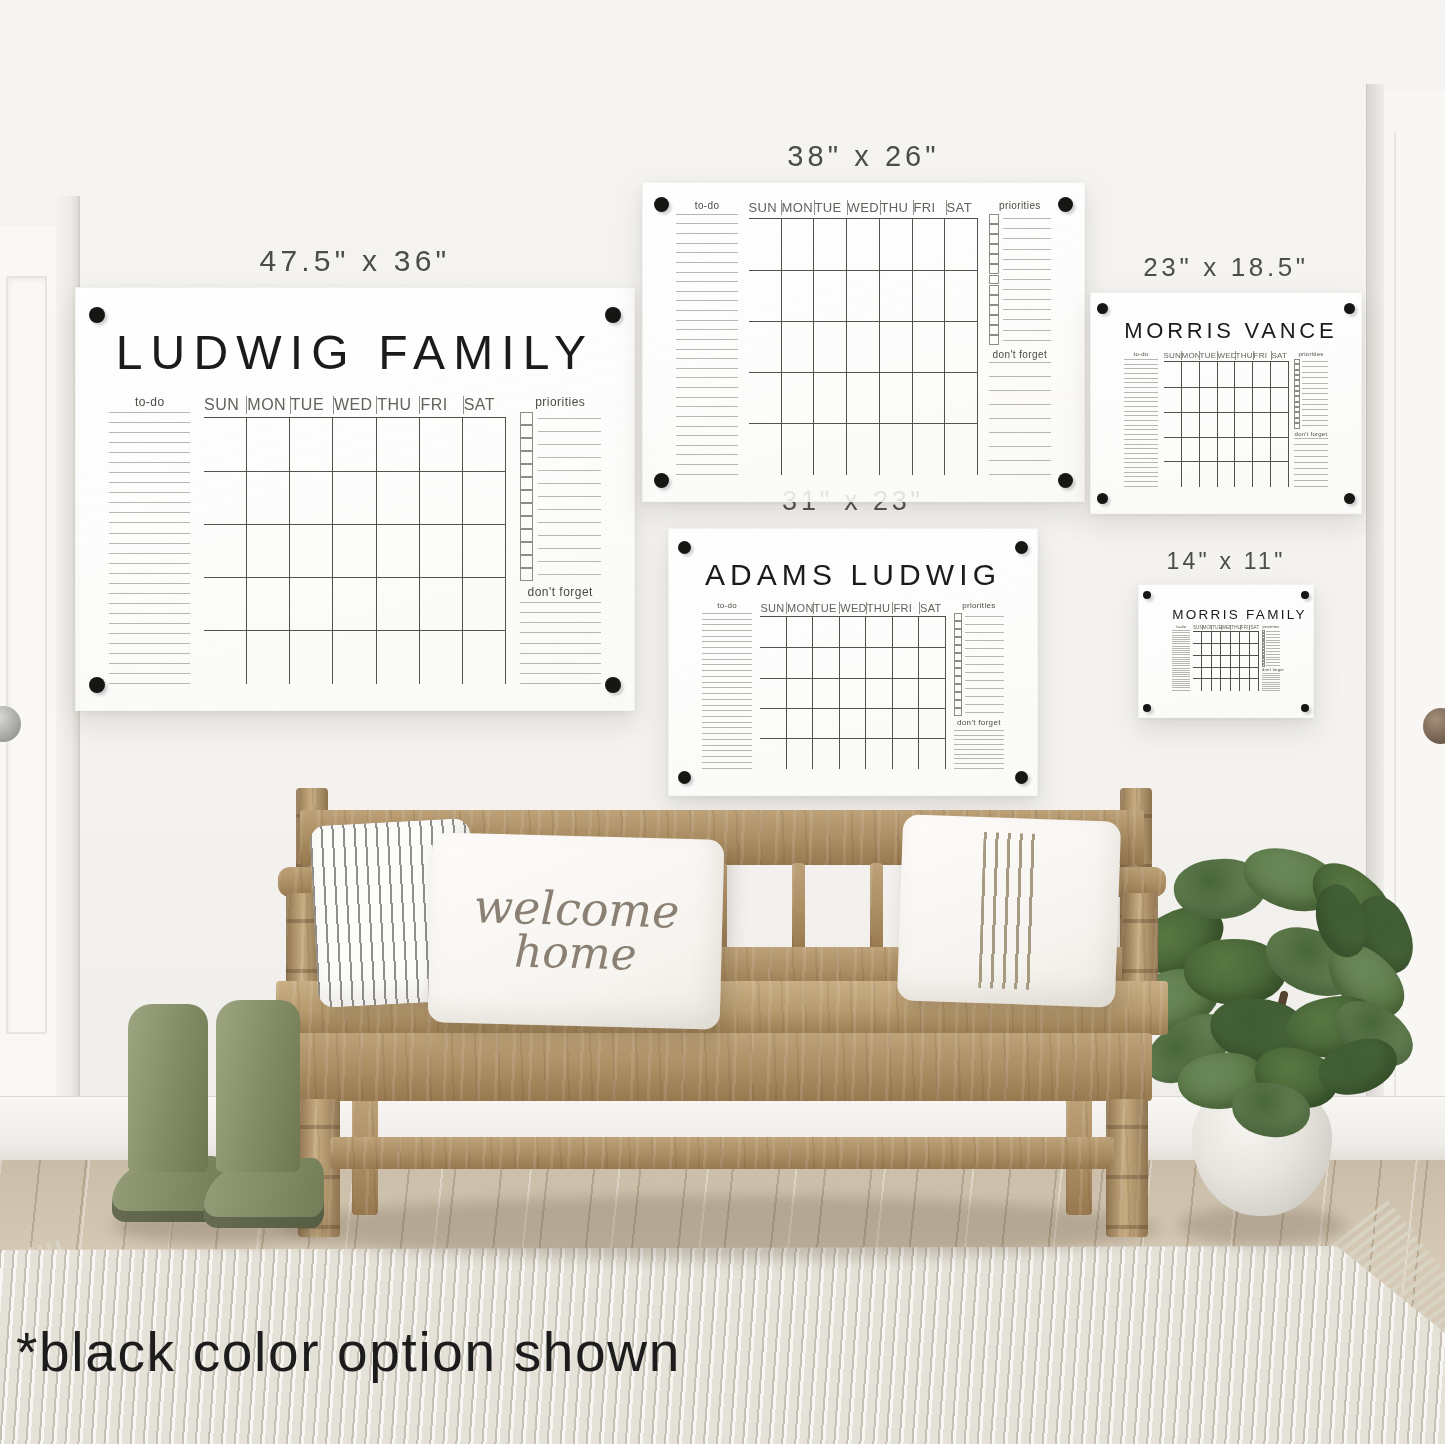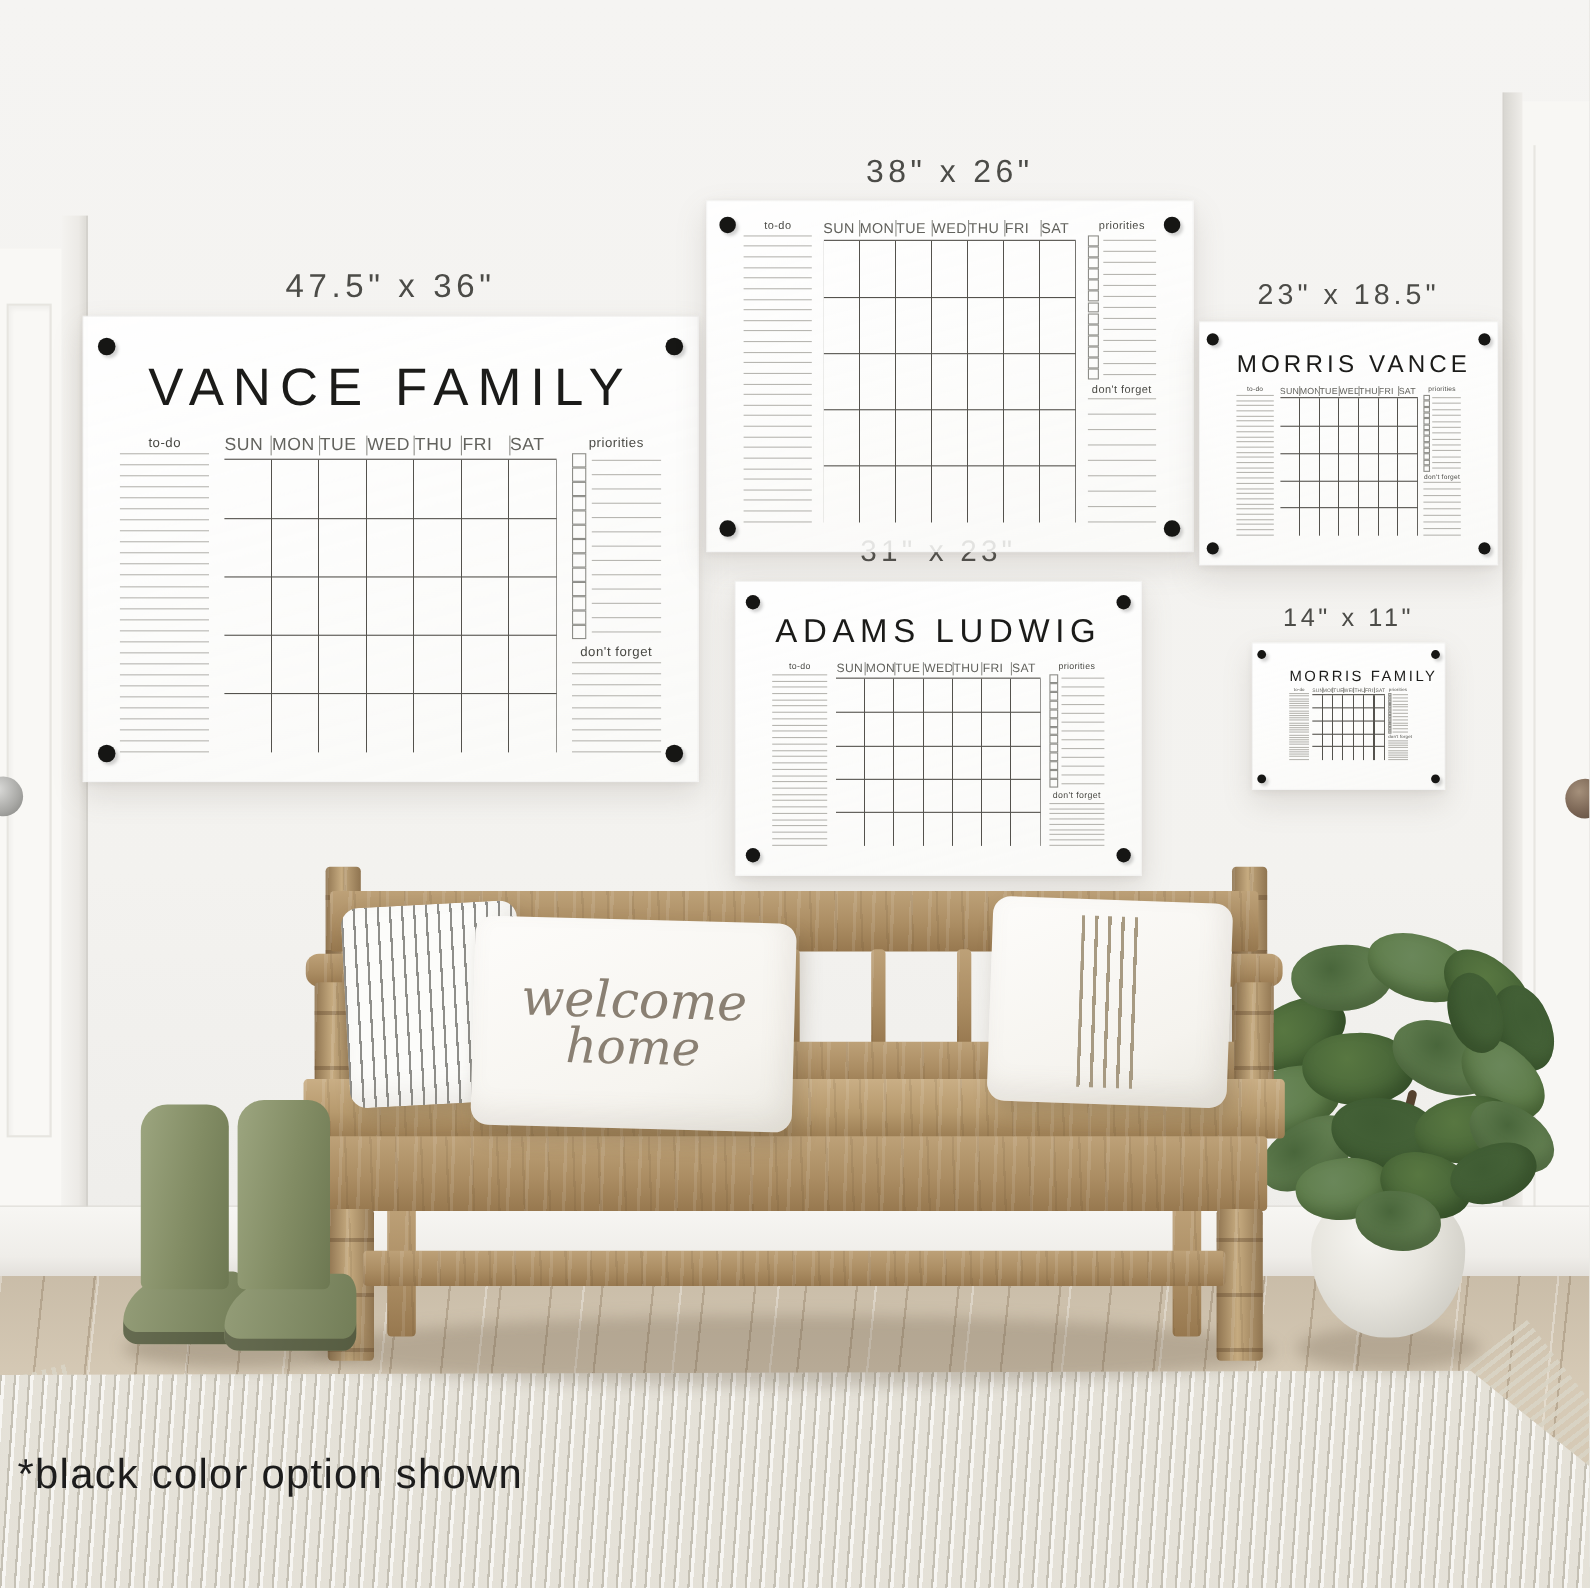--- a/index.html
+++ b/index.html
@@ -97,21 +97,21 @@
   #bf2{left:92px;top:162px;width:120px;height:70px}
 
   
   #pot{left:1192px;top:1082px;width:140px;height:134px;border-radius:46% 46% 48% 48% / 40% 40% 58% 58%;background:radial-gradient(ellipse at 38% 28%,#f7f6f2 0%,#e6e4dd 45%,#cfcdc5 80%,#c0beb6)}
   #pot-rim{left:1216px;top:1072px;width:92px;height:24px;border-radius:50%;background:radial-gradient(#2f2f28,#4a4a3e)}
   .trunk{position:absolute;background:#55422f;border-radius:4px}
   #foliage{left:1118px;top:845px;width:300px;height:280px}
   .leaf{position:absolute;border-radius:54% 62% 58% 66%;box-shadow:inset -6px -8px 14px rgba(25,45,18,0.35)}
 
   
-  #caption{left:16px;top:1320px;width:900px;font-size:38px;font-weight:300;letter-spacing:0.03em;color:#1c1c1c;white-space:nowrap}
+  #caption{left:16px;top:1320px;width:900px;font-size:55px;font-weight:300;letter-spacing:0.03em;color:#1c1c1c;white-space:nowrap}
 </style>
 </head>
 <body>
 
 <div class="scene">
 
   <div class="abs" id="wall-shadow"></div>
 
   <div class="abs" id="door-left">
     <div class="slab"></div>
@@ -134,21 +134,21 @@
   <div class="size-label" id="sl-nelson">38" x 26"</div>
   <div class="size-label" id="sl-morris">23" x 18.5"</div>
   <div class="size-label" id="sl-adams">31" x 23"</div>
   <div class="size-label" id="sl-ludwig">14" x 11"</div>
 
   <div class="calendar cal-vance">
       <i class="dot tl"></i>
       <i class="dot tr"></i>
       <i class="dot bl"></i>
       <i class="dot br"></i>
-      <div class="cal-title">VANCE FAMILY</div>
+      <div class="cal-title">LUDWIG FAMILY</div>
       <div class="cal-body">
         <div class="col-todo">
           <div class="slbl">to-do</div>
           <div class="vlines">
             <i class="hline"></i>
             <i class="hline"></i>
             <i class="hline"></i>
             <i class="hline"></i>
             <i class="hline"></i>
             <i class="hline"></i>

